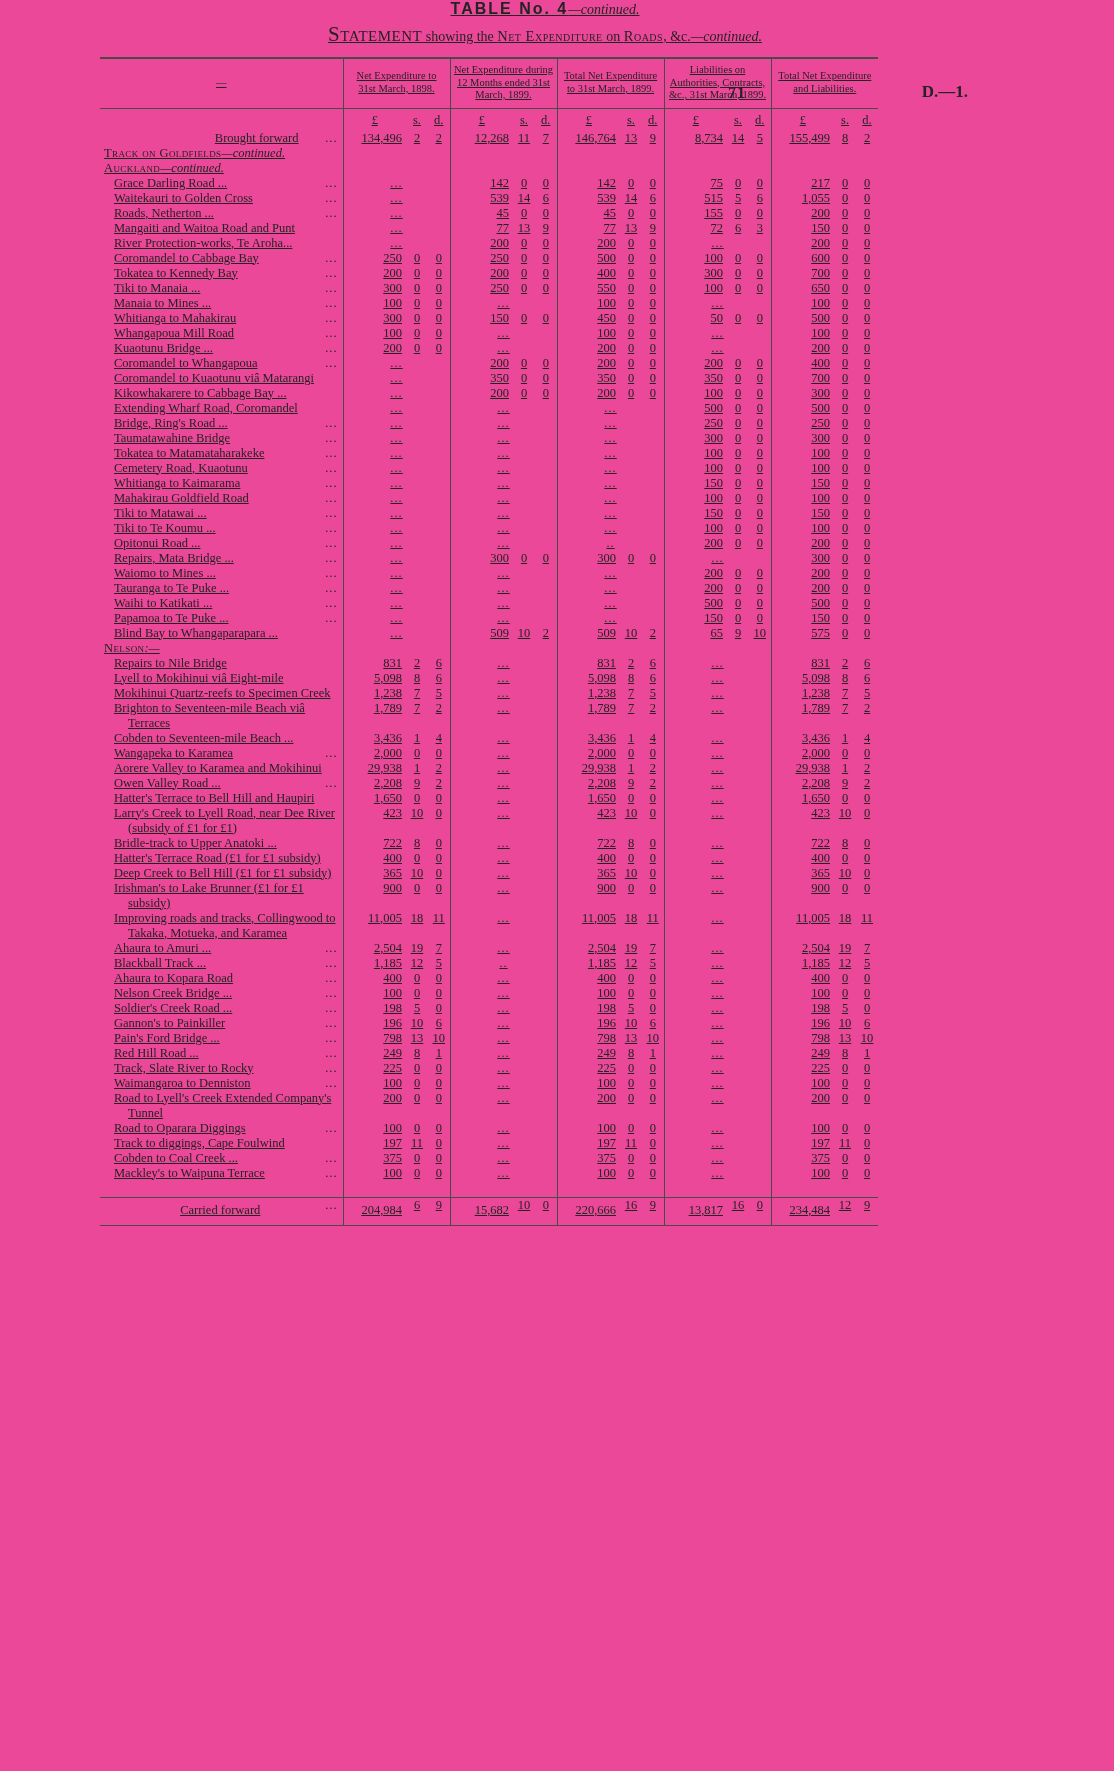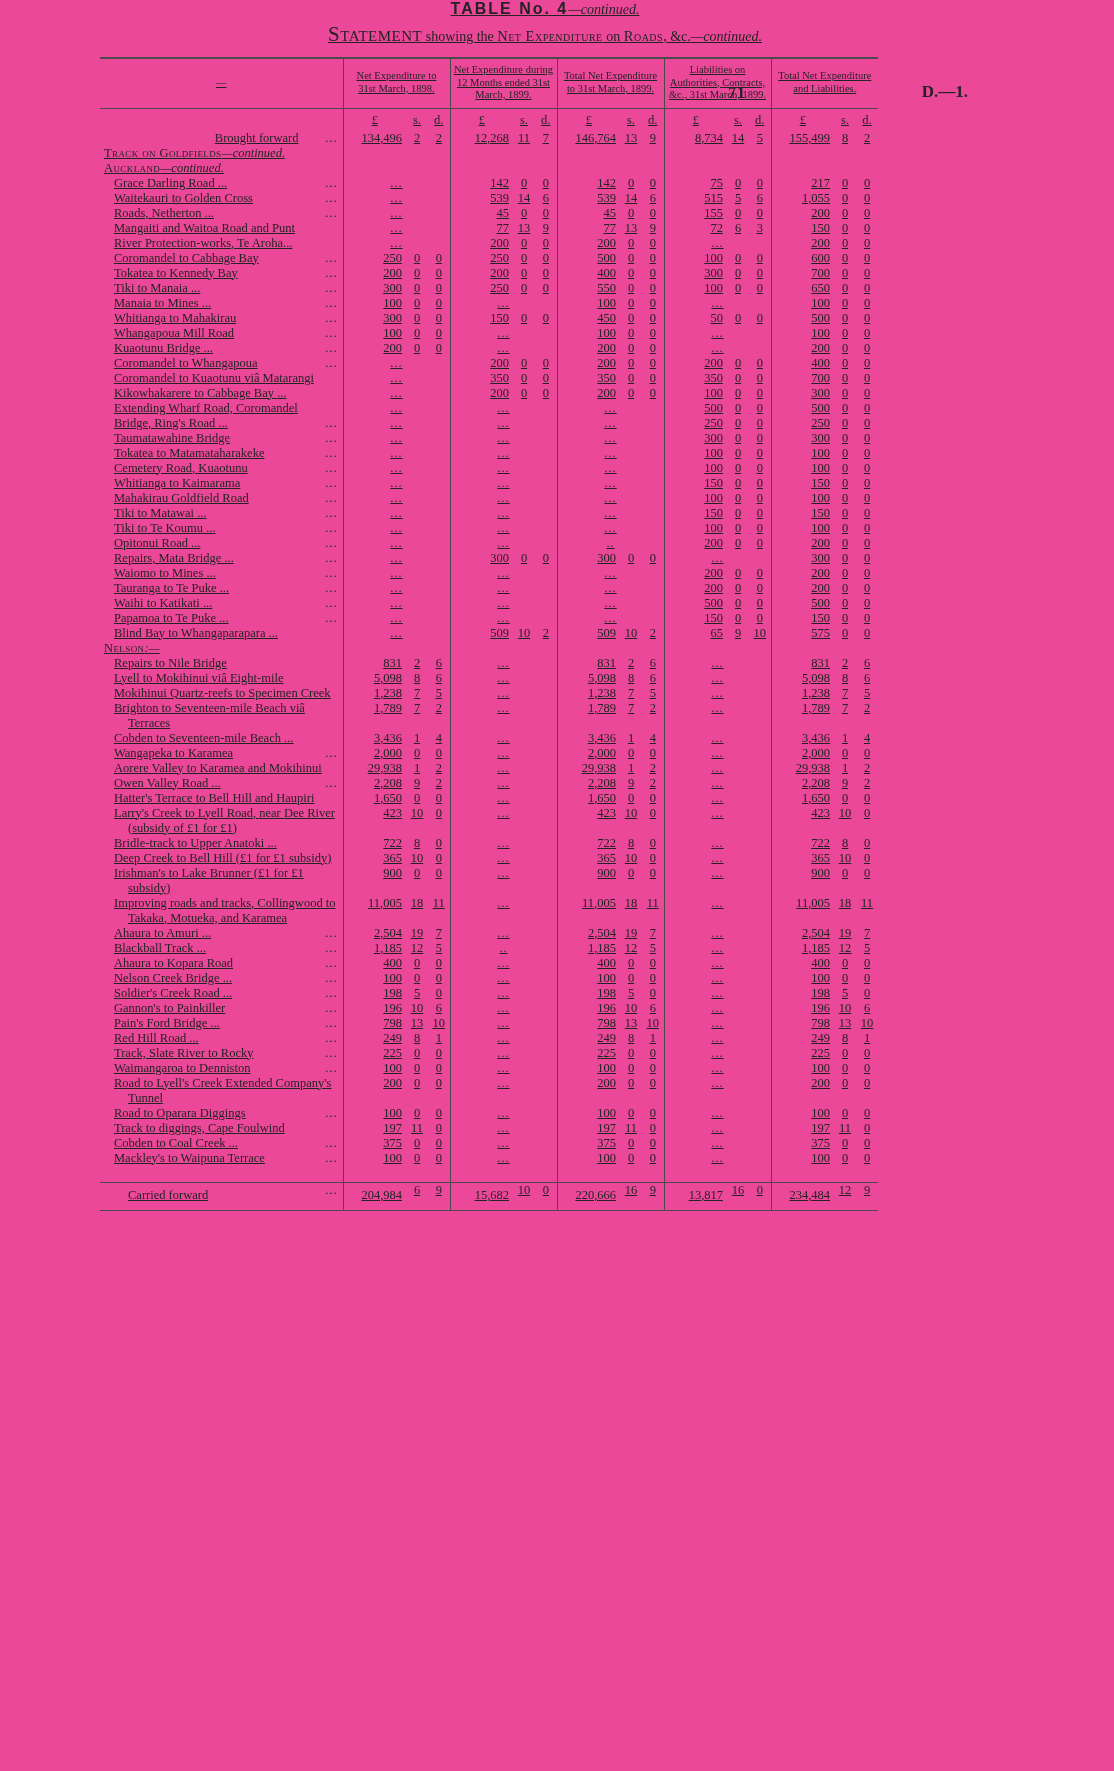--- a/index.html
+++ b/index.html
@@ -51,21 +51,21 @@
   }
   .sep { border-left:1px solid #4a4a4a; }
 
   td { vertical-align:top; padding:0 2px; }
   tr.currency td { text-align:center; font-size:12.5px; padding:4px 0 3px; }
   tr.currency td.label { border:none; }
 
   td.label { position:relative; padding:0 6px 0 28px; text-indent:-14px; }
   td.label.section { padding-left:4px; text-indent:0; }
   td.label.brought { text-indent:0; text-align:right; padding-right:44px; }
-  td.label.carried { text-indent:0; padding-right:30px;margin-top:28px; }
+  td.label.carried { text-indent:0; text-align:center; padding-right:30px;margin-top:28px; }
   .leader { position:absolute; right:5px; top:0; text-indent:0; letter-spacing:1px; }
 
   td.amt { white-space:nowrap; }
   td.amt.p { text-align:right; padding-right:4px; }
   td.amt.s, td.amt.d { text-align:center; padding:0 1px; }
   td.grp.dots { text-align:center; letter-spacing:1px; color:#2d2d2d; }
 
   tr.spacer td { height:16px; }
   tr.carried td { border-top:1px solid #4a4a4a; padding-top:5px; padding-bottom:7px; }
   td.label .sc { letter-spacing:0.4px; }
@@ -759,20 +759,34 @@
           <td class="grp sep dots" colspan="3">...</td>
           <td class="amt p sep">722</td>
           <td class="amt s">8</td>
           <td class="amt d">0</td>
           <td class="grp sep dots" colspan="3">...</td>
           <td class="amt p sep">722</td>
           <td class="amt s">8</td>
           <td class="amt d">0</td>
         </tr>
         <tr class="data">
+          <td class="label data"><span class="lbl">Hatter's Terrace Road (£1 for £1 subsidy)</span></td>
+          <td class="amt p sep">400</td>
+          <td class="amt s">0</td>
+          <td class="amt d">0</td>
+          <td class="grp sep dots" colspan="3">...</td>
+          <td class="amt p sep">400</td>
+          <td class="amt s">0</td>
+          <td class="amt d">0</td>
+          <td class="grp sep dots" colspan="3">...</td>
+          <td class="amt p sep">400</td>
+          <td class="amt s">0</td>
+          <td class="amt d">0</td>
+        </tr>
+        <tr class="data">
           <td class="label data"><span class="lbl">Deep Creek to Bell Hill (£1 for £1 subsidy)</span></td>
           <td class="amt p sep">365</td>
           <td class="amt s">10</td>
           <td class="amt d">0</td>
           <td class="grp sep dots" colspan="3">...</td>
           <td class="amt p sep">365</td>
           <td class="amt s">10</td>
           <td class="amt d">0</td>
           <td class="grp sep dots" colspan="3">...</td>
           <td class="amt p sep">365</td>

